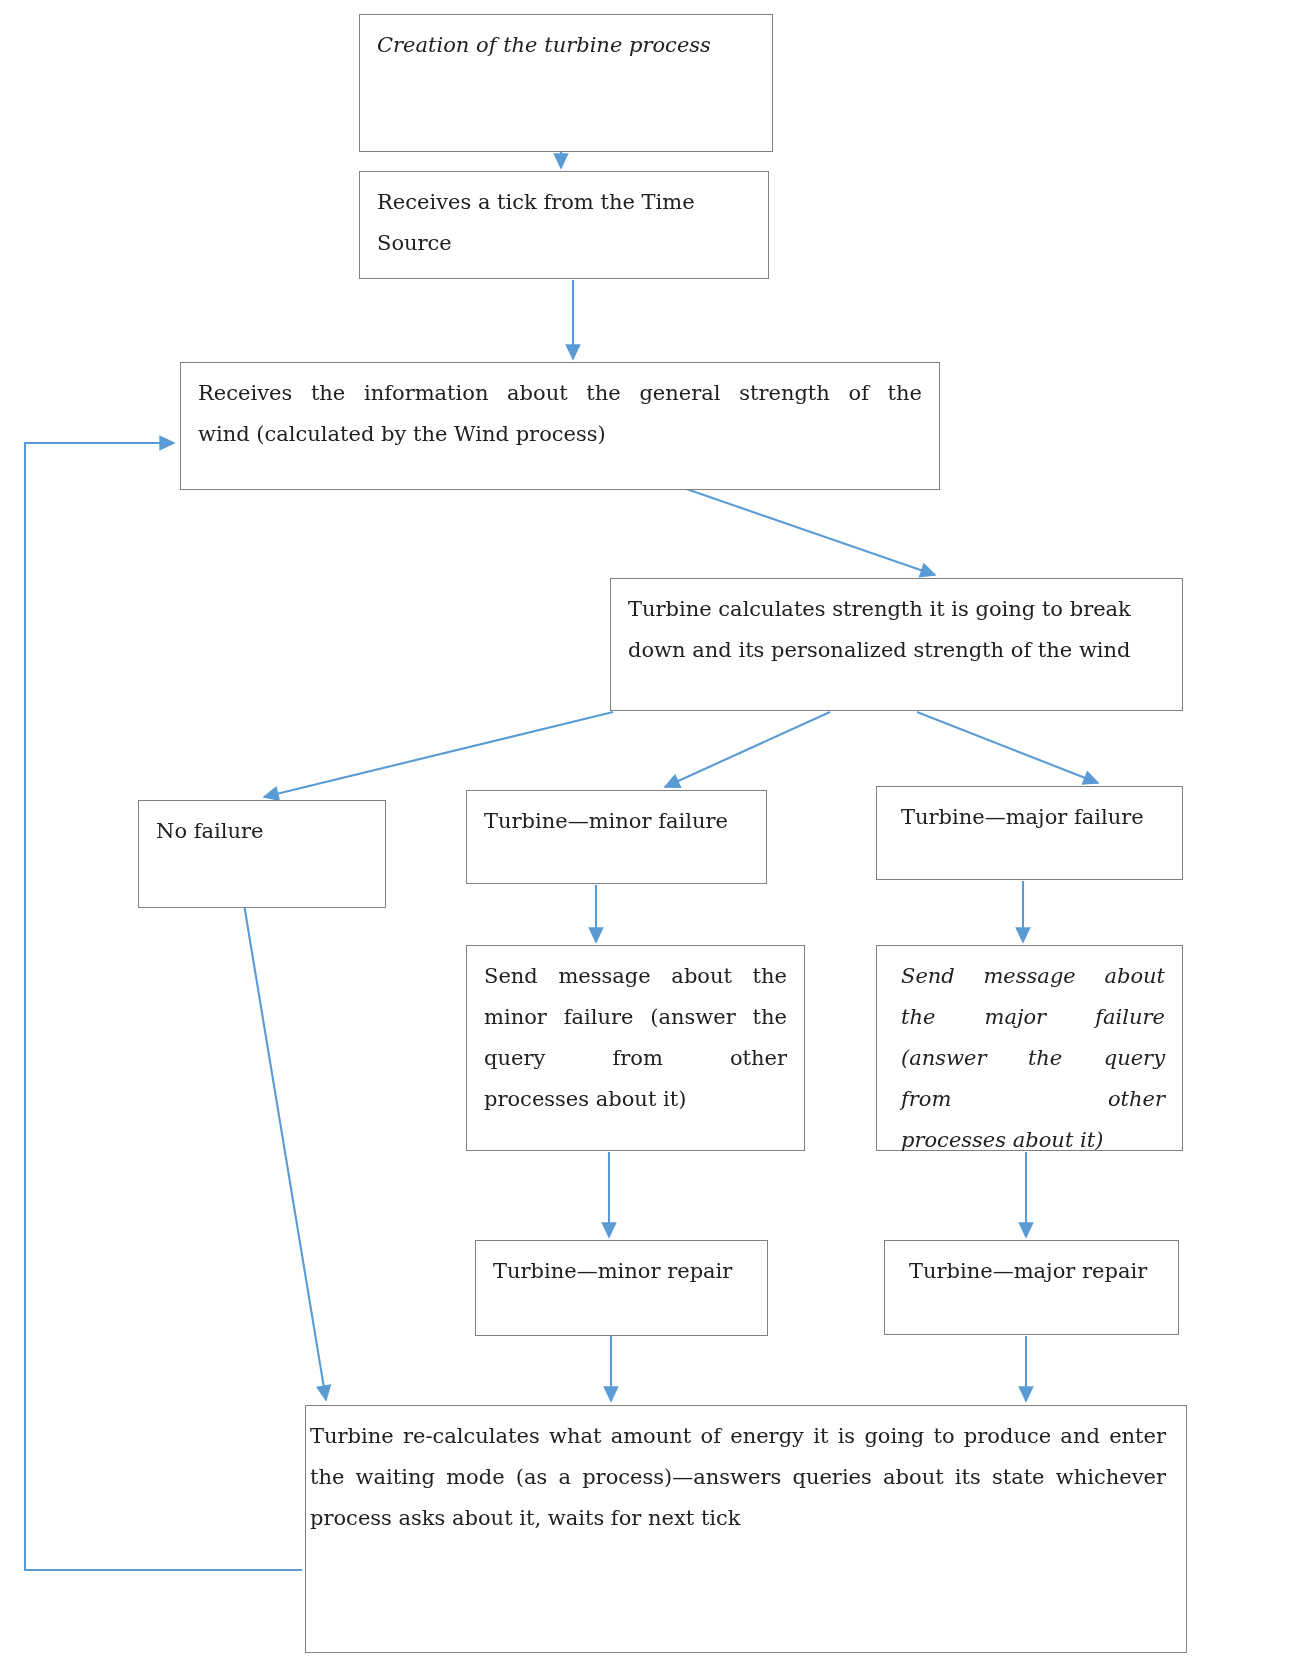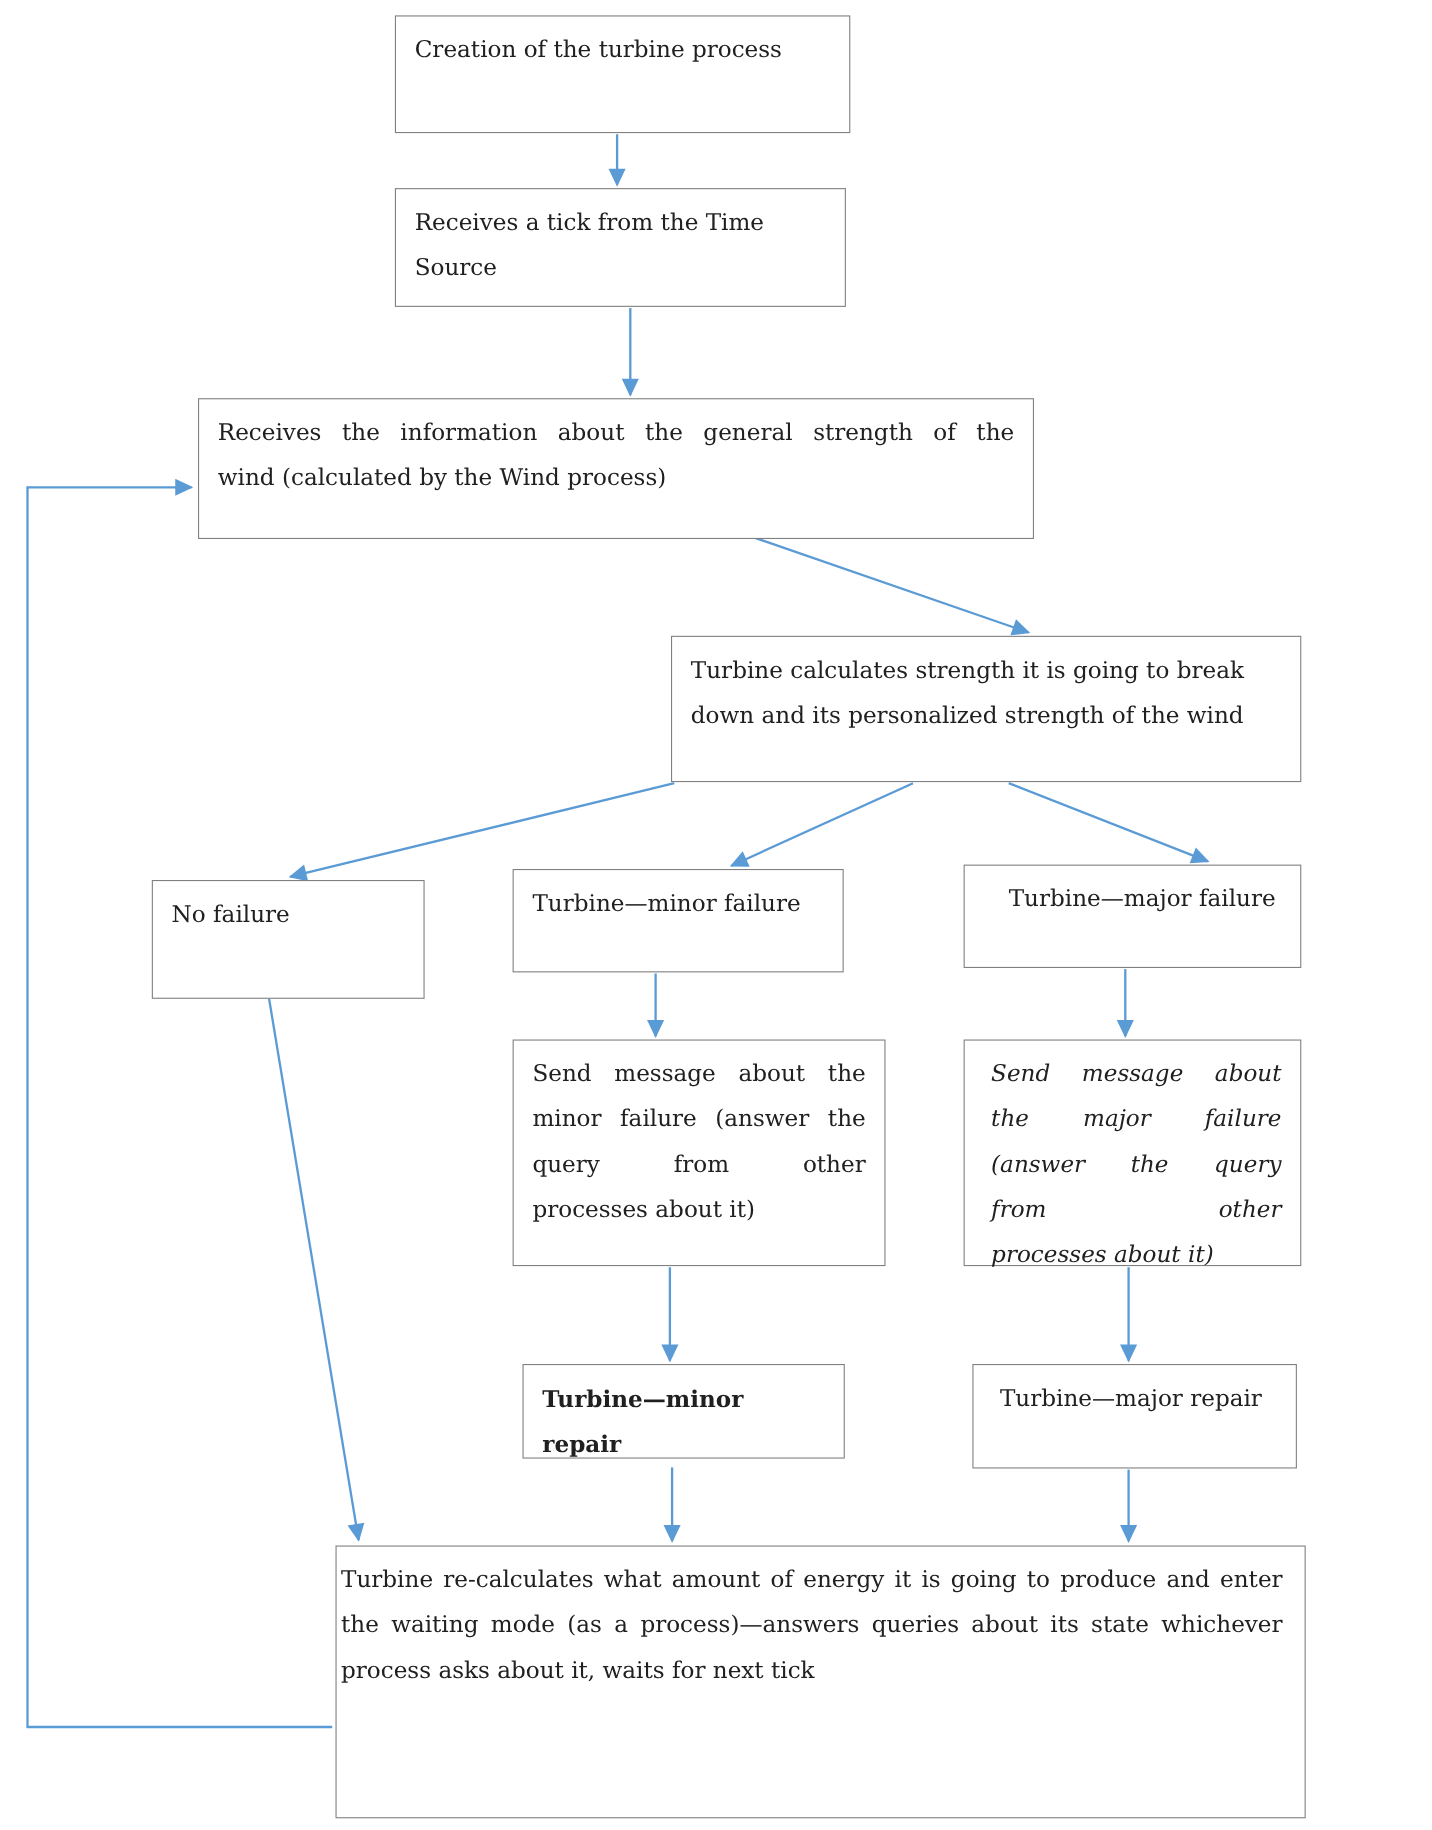--- a/index.html
+++ b/index.html
@@ -85,21 +85,21 @@
       <line x1="241" y1="886" x2="326" y2="1400"></line>
 
       <line x1="611" y1="1334" x2="611" y2="1401"></line>
 
       <line x1="1026" y1="1336" x2="1026" y2="1401"></line>
 
       <path d="M 302,1570 L 25,1570 L 25,443 L 174,443"></path>
     </g>
   </svg>
 
-  <div class="node plain" style="left:359px; top:14px; width:414px; height:107px;">
+  <div class="node plain" style="left:359px; top:14px; width:414px; height:138px;font-style:italic;">
     <span class="txt">Creation of the turbine process</span>
   </div>
 
   <div class="node plain" style="left:359px; top:171px; width:410px; height:108px;">
     <span class="txt">Receives a tick from the Time Source</span>
   </div>
 
   <div class="node just" style="left:180px; top:362px; width:760px; height:128px;">
     <span class="txt">Receives  the  information  about  the  general  strength  of  the  wind (calculated by the Wind process)</span>
   </div>
@@ -109,33 +109,33 @@
   </div>
 
   <div class="node plain" style="left:138px; top:800px; width:248px; height:108px;">
     <span class="txt">No failure</span>
   </div>
 
   <div class="node plain" style="left:466px; top:790px; width:301px; height:94px;">
     <span class="txt">Turbine—minor failure</span>
   </div>
 
-  <div class="node plain" style="left:876px; top:786px; width:307px; height:94px; padding-left:40px;">
+  <div class="node plain" style="left:876px; top:786px; width:307px; height:94px; padding-left:24px;">
     <span class="txt">Turbine—major failure</span>
   </div>
 
   <div class="node just" style="left:466px; top:945px; width:339px; height:206px;">
     <span class="txt">Send  message  about  the minor failure (answer the query       from       other processes about it)</span>
   </div>
 
   <div class="node just" style="left:876px; top:945px; width:307px; height:206px; padding-left:24px;font-style:italic;">
     <span class="txt">Send  message  about  the major failure (answer the query       from       other processes about it)</span>
   </div>
 
-  <div class="node plain" style="left:475px; top:1240px; width:293px; height:86px;font-weight:bold;">
+  <div class="node plain" style="left:475px; top:1240px; width:293px; height:96px;">
     <span class="txt">Turbine—minor repair</span>
   </div>
 
   <div class="node plain" style="left:884px; top:1240px; width:295px; height:95px; padding-left:24px;">
     <span class="txt">Turbine—major repair</span>
   </div>
 
   <div class="node just" style="left:305px; top:1405px; width:882px; height:248px; padding-left:4px; padding-right:20px;">
     <span class="txt">Turbine re-calculates what amount of energy it is going to produce and enter the waiting mode (as a process)—answers queries about its state whichever process asks about it, waits for next tick</span>
   </div>

